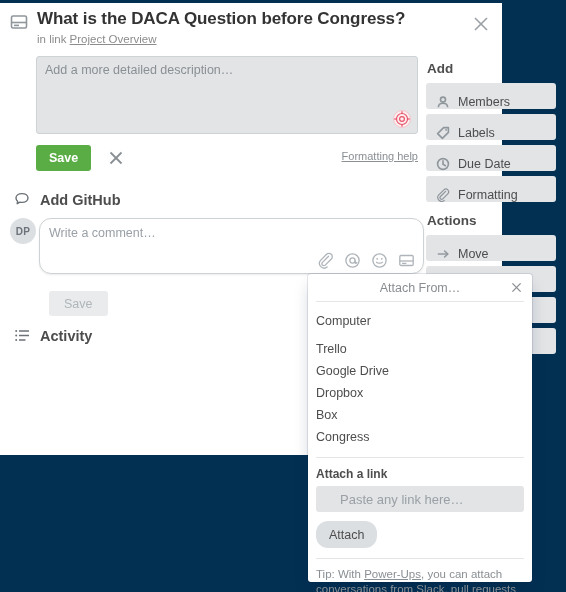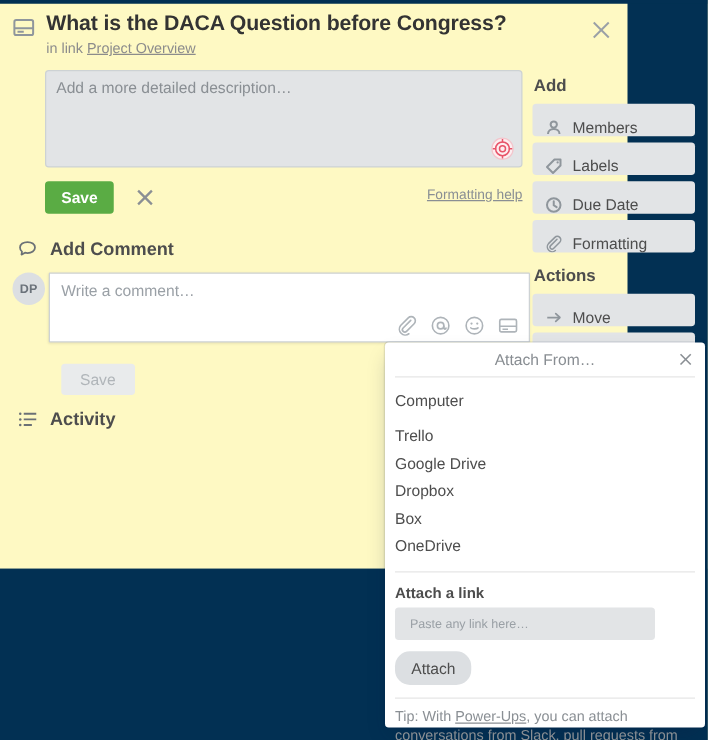--- a/index.html
+++ b/index.html
@@ -13,21 +13,21 @@
 
   
   .top-strip {
     position: absolute; left: 0; top: 0; width: 566px; height: 3px;
     background: #023053;
   }
 
   
   .card-modal {
     position: absolute; left: 0; top: 3px; width: 502px; height: 452px;
-    background: #fef9c3;
+    background: #ffffff;
   }
 
   
   .card-header { position: absolute; left: 10px; top: 5px; right: 10px; }
   .hdr-row { display: flex; align-items: flex-start; }
   .card-icon {
     width: 18px; height: 18px; flex: 0 0 18px;
     margin-top: 5px; margin-right: 9px;
   }
   .card-title {
@@ -93,21 +93,21 @@
     position: absolute; left: 0; top: 0;
     width: 26px; height: 26px; border-radius: 50%;
     background: #dcdfe2; color: #6b727a;
     font-size: 10px; font-weight: bold;
     display: flex; align-items: center; justify-content: center;
     letter-spacing: 0.3px;
   }
   .comment-box {
     position: absolute; left: 29px; top: 0;
     width: 385px; height: 56px;
-    background: #ffffff; border: 1px solid #cdd2d4; border-radius: 1px;
+    background: #ffffff; border: 1px solid #cdd2d4; border-radius: 12px;
     box-shadow: 0 1px 2px rgba(0,0,0,0.08);
   }
   .comment-placeholder {
     position: absolute; left: 9px; top: 7px;
     font-size: 12.5px; color: #9aa0a6;
   }
   .comment-tools {
     position: absolute; right: 8px; bottom: 4px;
     display: flex; gap: 10px; align-items: center;
   }
@@ -131,21 +131,21 @@
     background: #e2e4e6; border-radius: 3px;
     font-size: 12.5px; color: #4d4d4d; cursor: pointer;
     padding-left: 10px;
   }
   .sb-btn .sb-ic { width: 14px; height: 14px; margin-right: 8px; flex:0 0 14px; }
   .sb-actions-head { margin-top: 11px; }
 
   
   .popup {
     position: absolute; left: 308px; top: 274px;
-    width: 256px; height: 308px;
+    width: 224px; height: 308px;
     background: #ffffff; border-radius: 3px;
     box-shadow: 0 8px 16px -4px rgba(9,30,66,0.28), 0 0 0 1px rgba(9,30,66,0.10);
     z-index: 30;
   }
   .popup-head {
     position: relative; height: 28px;
     display: flex; align-items: center; justify-content: center;
     border-bottom: 1px solid #e6e6e6;
     margin: 0 8px;
   }
@@ -161,21 +161,21 @@
   }
   .src-item.first { padding-bottom: 10px; }
   .popup-divider { border-top: 1px solid #e6e6e6; margin: 9px 0 0 0; }
   .attach-link-label {
     font-size: 12px; font-weight: bold; color: #4d4d4d;
     margin-top: 9px; margin-bottom: 5px;
   }
   .link-input {
     width: 208px; height: 26px;
     background: #e2e4e6; border: none; border-radius: 3px;
-    font-size: 10px; color: #9aa0a6; padding: 0 12px;
+    font-size: 13px; color: #9aa0a6; padding: 0 24px;
     font-family: "Liberation Sans", sans-serif;
   }
   .link-input::placeholder { color: #9aa0a6; }
   .btn-attach {
     margin-top: 9px; background: #dcdfe2; color: #4d4d4d;
     border: none; border-radius: 12px;
     font-size: 12.5px; padding: 0 13px; height: 27px;
     cursor: pointer; font-family: "Liberation Sans", sans-serif;
   }
   .tip-divider { border-top: 1px solid #e6e6e6; margin-top: 10px; }
@@ -250,21 +250,21 @@
         <span class="fmt-help">Formatting help</span>
       </div>
     </div>
 
     <div class="section-head comment-head">
       <span class="sh-icon">
         <svg viewBox="0 0 17 17" width="17" height="17">
           <path d="M2 7c0-2.5 2.6-4.4 6-4.4S14 4.5 14 7s-2.6 4.4-6 4.4c-.7 0-1.4-.08-2-.23L3.2 12.7 3.6 10.3C2.6 9.5 2 8.3 2 7z" fill="none" stroke="#6b7176" stroke-width="1.4" stroke-linejoin="round"></path>
         </svg>
       </span>
-      <span>Add Comment</span>
+      <span>Add GitHub</span>
     </div>
 
     <div class="comment-wrap">
       <div class="avatar">DP</div>
       <div class="comment-box">
         <span class="comment-placeholder">Write a comment…</span>
         <div class="comment-tools">
           <span class="tool-ic">
             <svg viewBox="0 0 17 17" width="17" height="17">
               <path d="M11.6 4.3L5.5 10.4a1.9 1.9 0 0 0 2.7 2.7l6.1-6.1a3.3 3.3 0 0 0-4.7-4.7L3.5 8.4a4.7 4.7 0 0 0 6.6 6.6" fill="none" stroke="#aeb4b9" stroke-width="1.3" stroke-linecap="round"></path>
@@ -384,21 +384,21 @@
         </svg>
       </span>
     </div>
 
     <div class="popup-body">
       <div class="src-item first">Computer</div>
       <div class="src-item">Trello</div>
       <div class="src-item">Google Drive</div>
       <div class="src-item">Dropbox</div>
       <div class="src-item">Box</div>
-      <div class="src-item">OneDrive</div>
+      <div class="src-item">Congress</div>
 
       <div class="popup-divider"></div>
 
       <div class="attach-link-label">Attach a link</div>
       <input class="link-input" type="text" placeholder="Paste any link here…" style="">
 
       <button class="btn-attach">Attach</button>
 
       <div class="tip-divider"></div>
 

